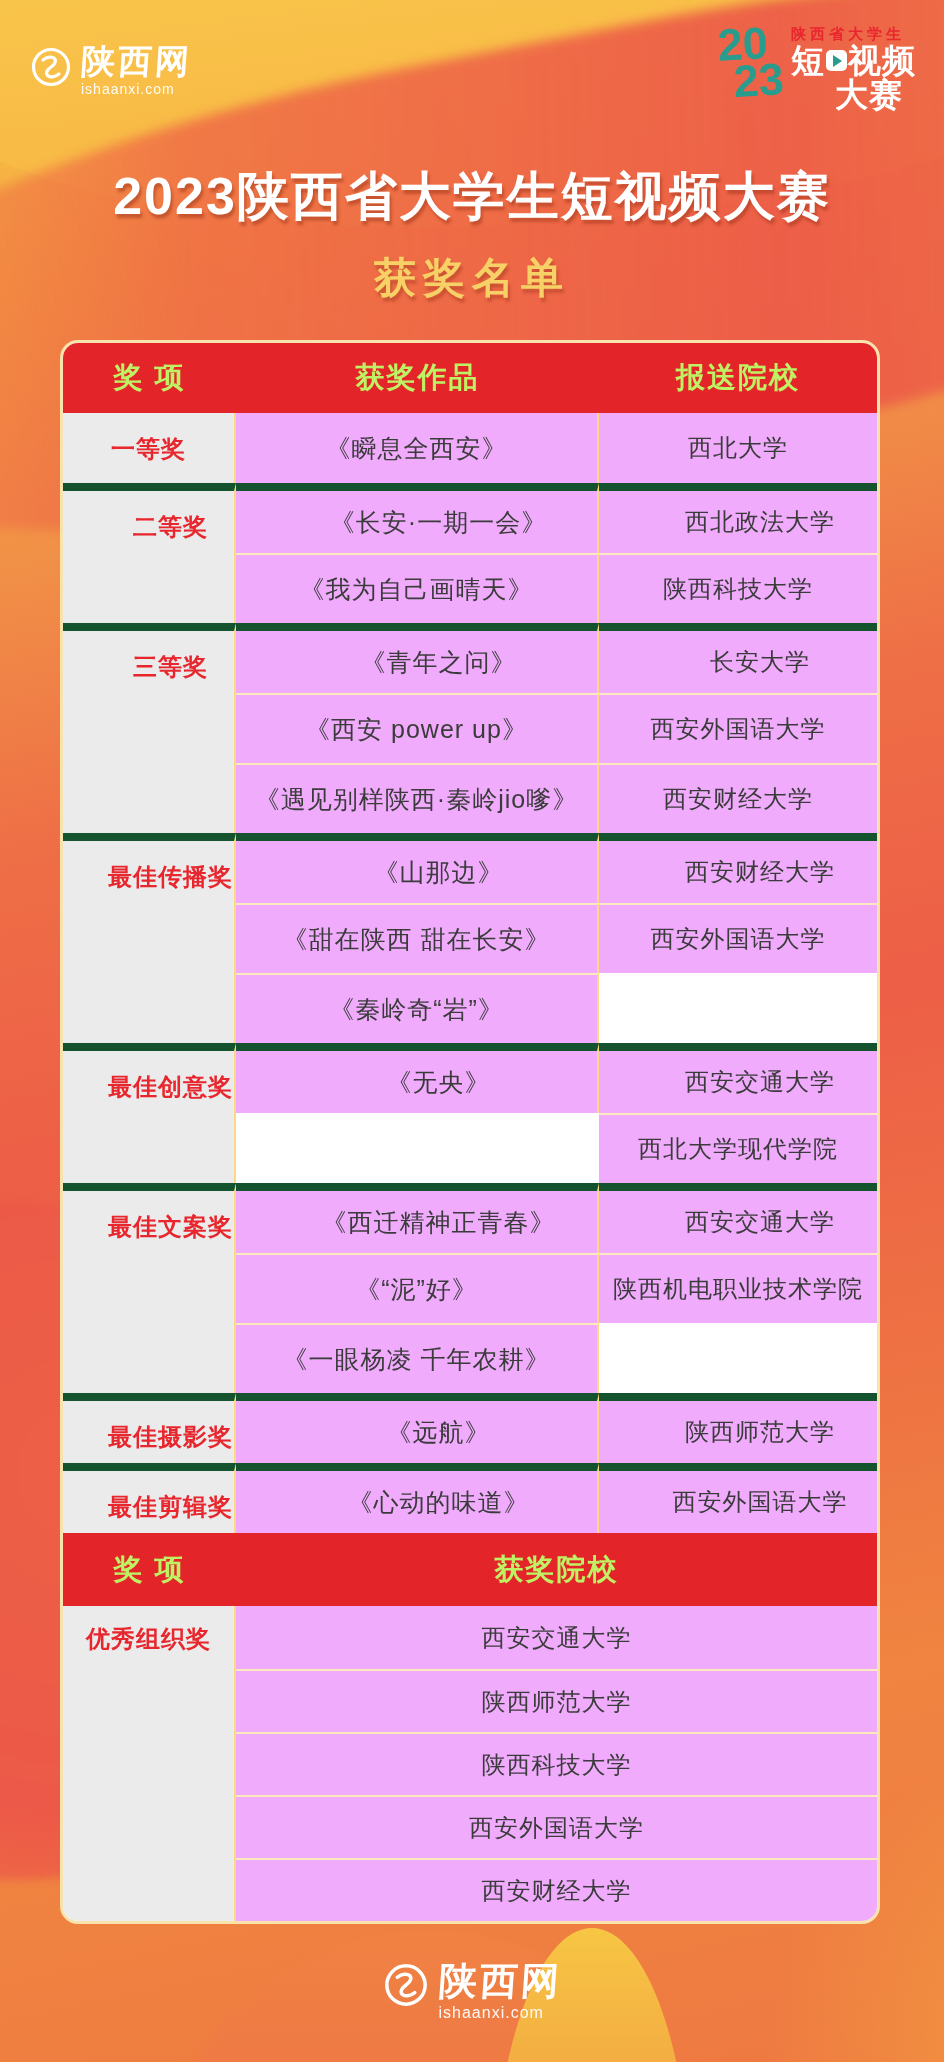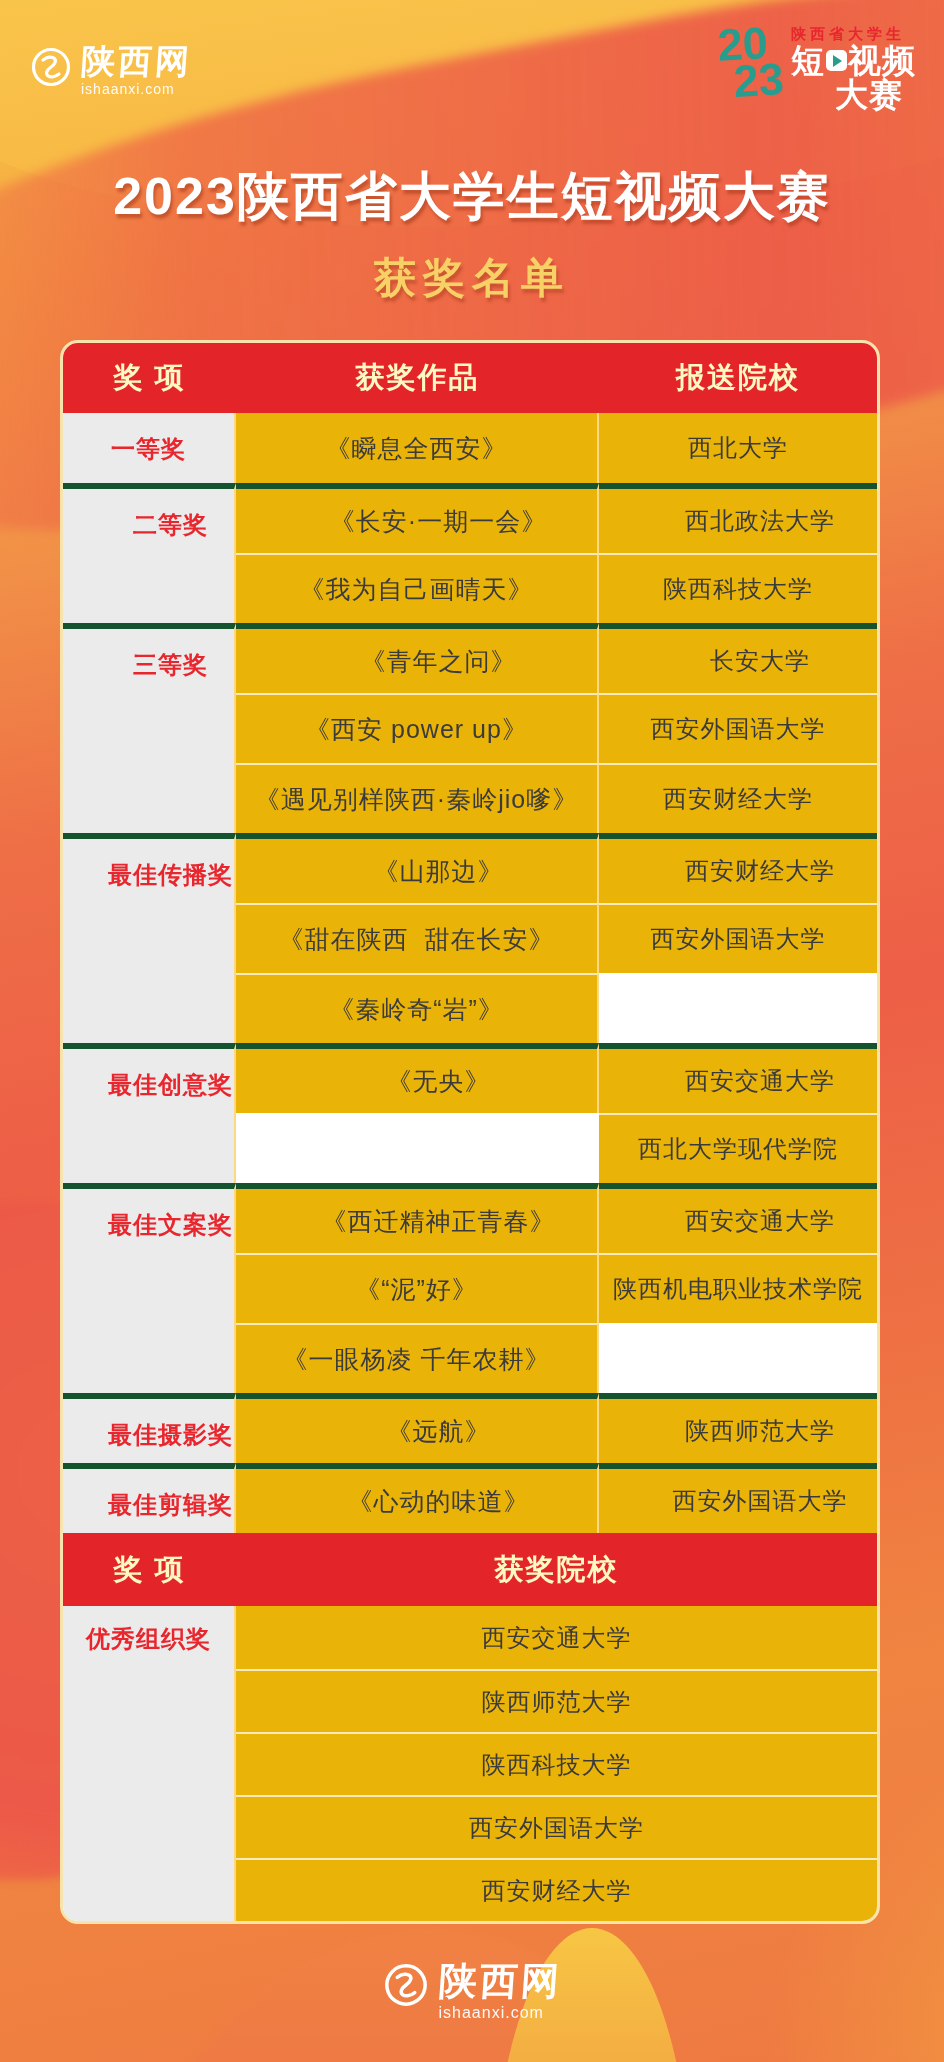--- a/index.html
+++ b/index.html
@@ -43,29 +43,29 @@
 
   
   .title{position:absolute;left:0;right:0;top:162px;text-align:center;color:#fff;font-size:52px;font-weight:bold;
     letter-spacing:2px;text-shadow:2px 4px 3px rgba(158,51,24,.5);z-index:10;}
   .subtitle{position:absolute;left:0;right:0;top:250px;text-align:center;color:#f8d166;font-size:42px;font-weight:bold;
     letter-spacing:7px;text-shadow:2px 4px 3px rgba(158,51,24,.45);z-index:10;}
 
   
   #grid{position:absolute;left:60px;top:340px;width:814px;display:grid;grid-template-columns:173px 363px 278px;
     border:3px solid #f9e3ad;border-radius:18px;overflow:hidden;background:#fff;z-index:10;}
-  .cell{display:flex;align-items:center;justify-content:center;background:#eab308;box-sizing:border-box;text-align:center;}
-  .hdr{background:#e32529;color:#fef9c3;font-size:29px;font-weight:bold;letter-spacing:2px;}
+  .cell{display:flex;align-items:center;justify-content:center;background:#f0abfc;box-sizing:border-box;text-align:center;}
+  .hdr{background:#e32529;color:#bef264;font-size:29px;font-weight:bold;letter-spacing:2px;}
   .award{background:#ebebeb;color:#e8262d;font-size:24px;font-weight:bold;letter-spacing:1px;
     align-items:flex-start;padding-top:20px;border-right:2px solid #fcd884;}
   .org-award{padding-top:17px;}
   .work{font-size:25px;color:#3b3b3b;letter-spacing:1px;border-right:2px solid #fcd884;}
   .school{font-size:24px;color:#3b3b3b;letter-spacing:1px;}
   .rtop{border-top:2px solid #fdeabc;}
-  .gtop{border-top:6px solid #14532d;padding-left:44px;}
+  .gtop{border-top:8px solid #14532d;padding-left:44px;}
 
   
   .logo-bottom{position:absolute;left:0;right:0;top:1962px;display:flex;justify-content:center;z-index:10;color:#fff;}
   .logo-bottom .inner{display:flex;align-items:flex-start;gap:10px;}
   .logo-bottom .logo-name{font-size:38px;}
   .logo-bottom .logo-domain{font-size:16px;margin-top:5px;}
 </style>
 </head>
 <body>
 
@@ -126,21 +126,21 @@
       <div class="cell award gtop" style="grid-area: 5 / 1 / span 3;">三等奖</div>
       <div class="cell work gtop" style="grid-area: 5 / 2;">《青年之问》</div>
       <div class="cell school gtop" style="grid-area: 5 / 3;">长安大学</div>
       <div class="cell work rtop" style="grid-area: 6 / 2;">《西安 power up》</div>
       <div class="cell school rtop" style="grid-area: 6 / 3;">西安外国语大学</div>
       <div class="cell work rtop" style="grid-area: 7 / 2;">《遇见别样陕西·秦岭jio嗲》</div>
       <div class="cell school rtop" style="grid-area: 7 / 3;">西安财经大学</div>
       <div class="cell award gtop" style="grid-area: 8 / 1 / span 3;">最佳传播奖</div>
       <div class="cell work gtop" style="grid-area: 8 / 2;">《山那边》</div>
       <div class="cell school gtop" style="grid-area: 8 / 3;">西安财经大学</div>
-      <div class="cell work rtop" style="grid-area: 9 / 2; font-family: Liberation Mono, monospace;">《甜在陕西 甜在长安》</div>
+      <div class="cell work rtop" style="grid-area: 9 / 2;">《甜在陕西 甜在长安》</div>
       <div class="cell school rtop" style="grid-area: 9 / 3;">西安外国语大学</div>
       <div class="cell work rtop" style="grid-area: 10 / 2;">《秦岭奇“岩”》</div>
       <div class="cell award gtop" style="grid-area: 11 / 1 / span 2;">最佳创意奖</div>
       <div class="cell work gtop" style="grid-area: 11 / 2;">《无央》</div>
       <div class="cell school gtop" style="grid-area: 11 / 3;">西安交通大学</div>
       <div class="cell school rtop" style="grid-area: 12 / 3;">西北大学现代学院</div>
       <div class="cell award gtop" style="grid-area: 13 / 1 / span 3;">最佳文案奖</div>
       <div class="cell work gtop" style="grid-area: 13 / 2;">《西迁精神正青春》</div>
       <div class="cell school gtop" style="grid-area: 13 / 3;">西安交通大学</div>
       <div class="cell work rtop" style="grid-area: 14 / 2;">《“泥”好》</div>

